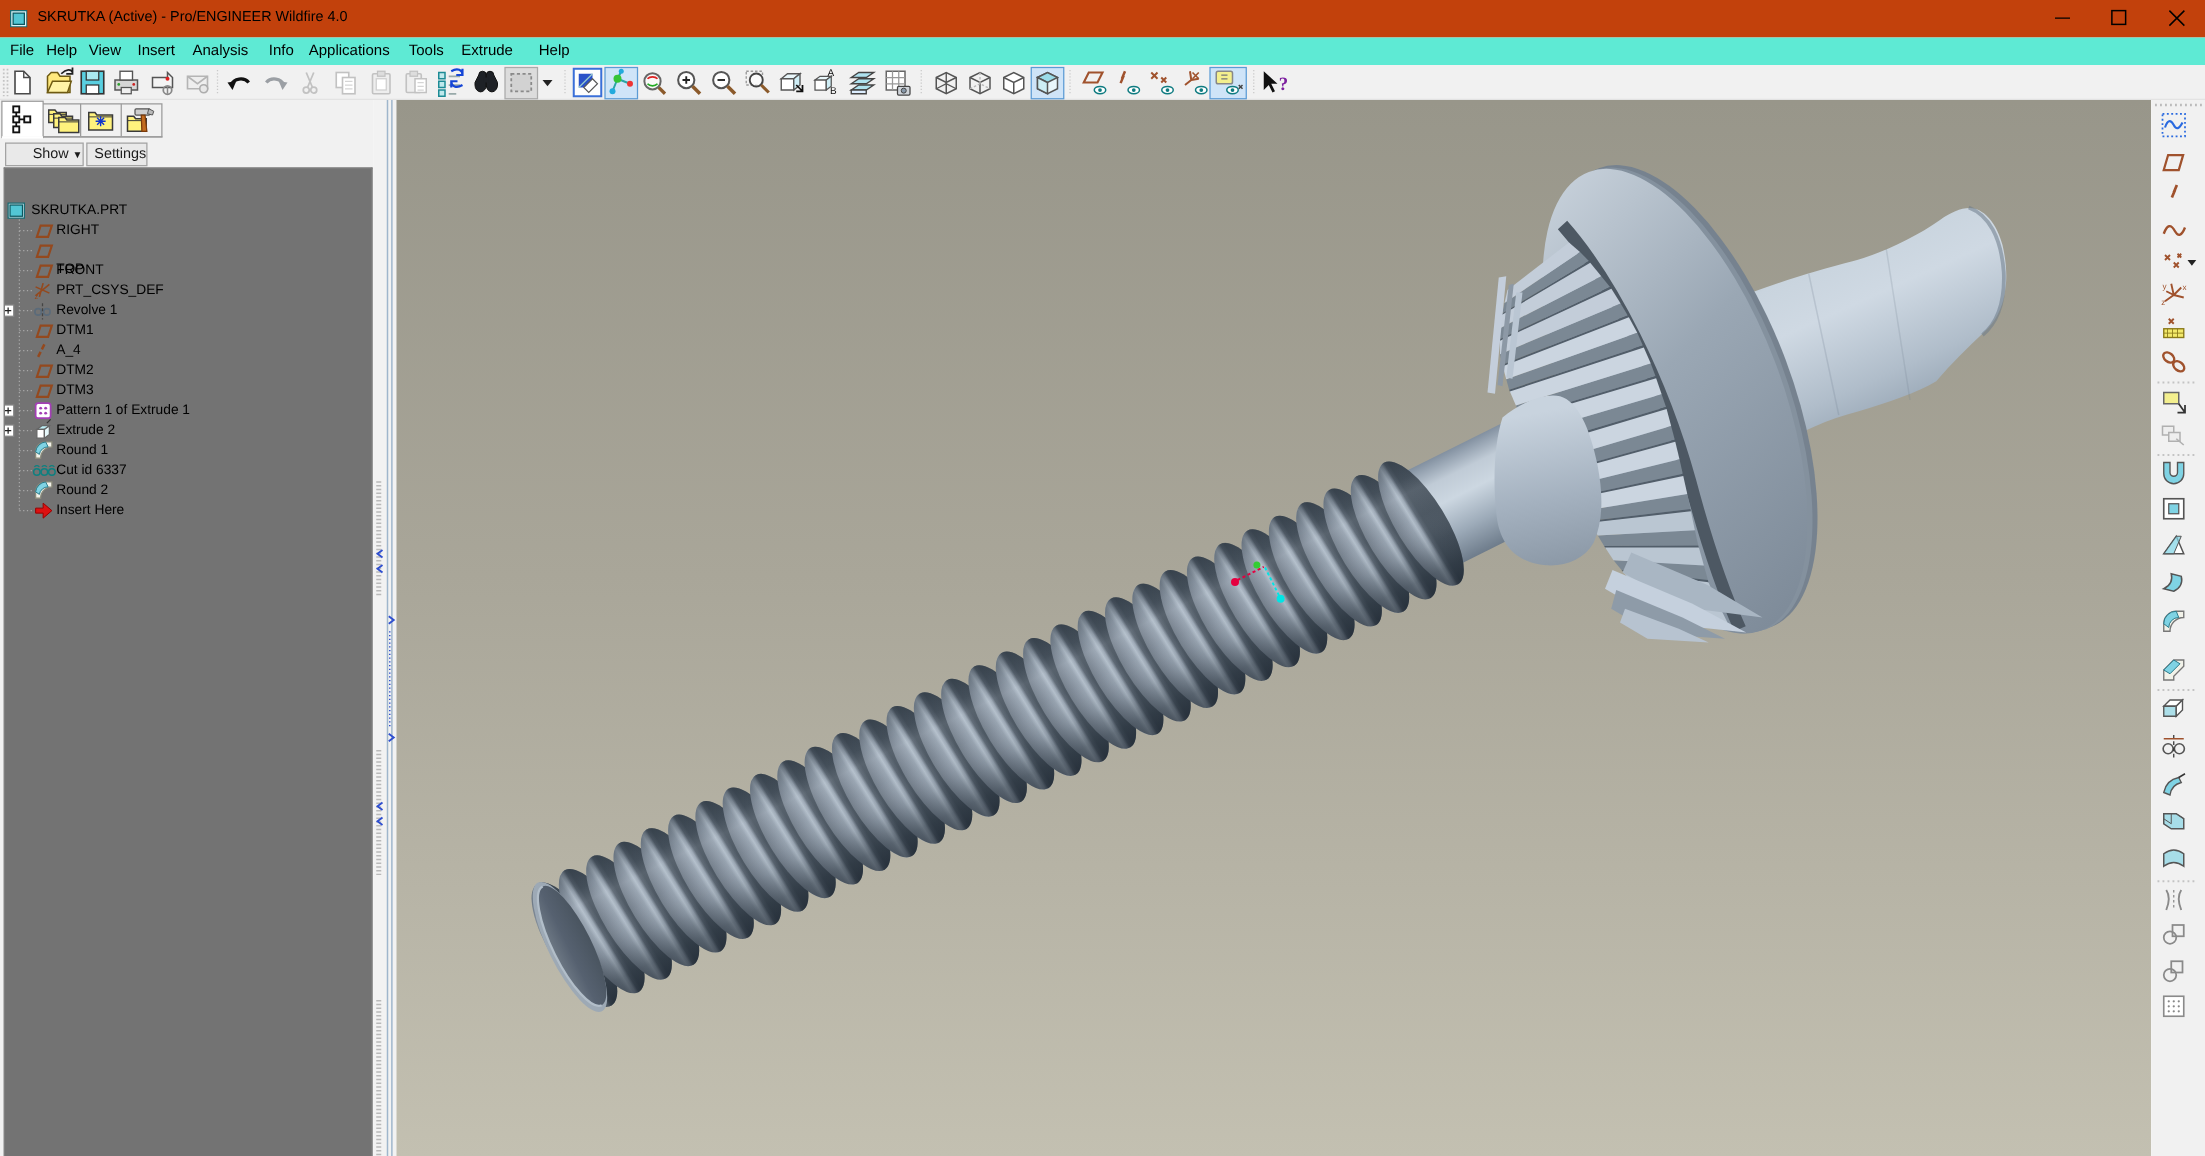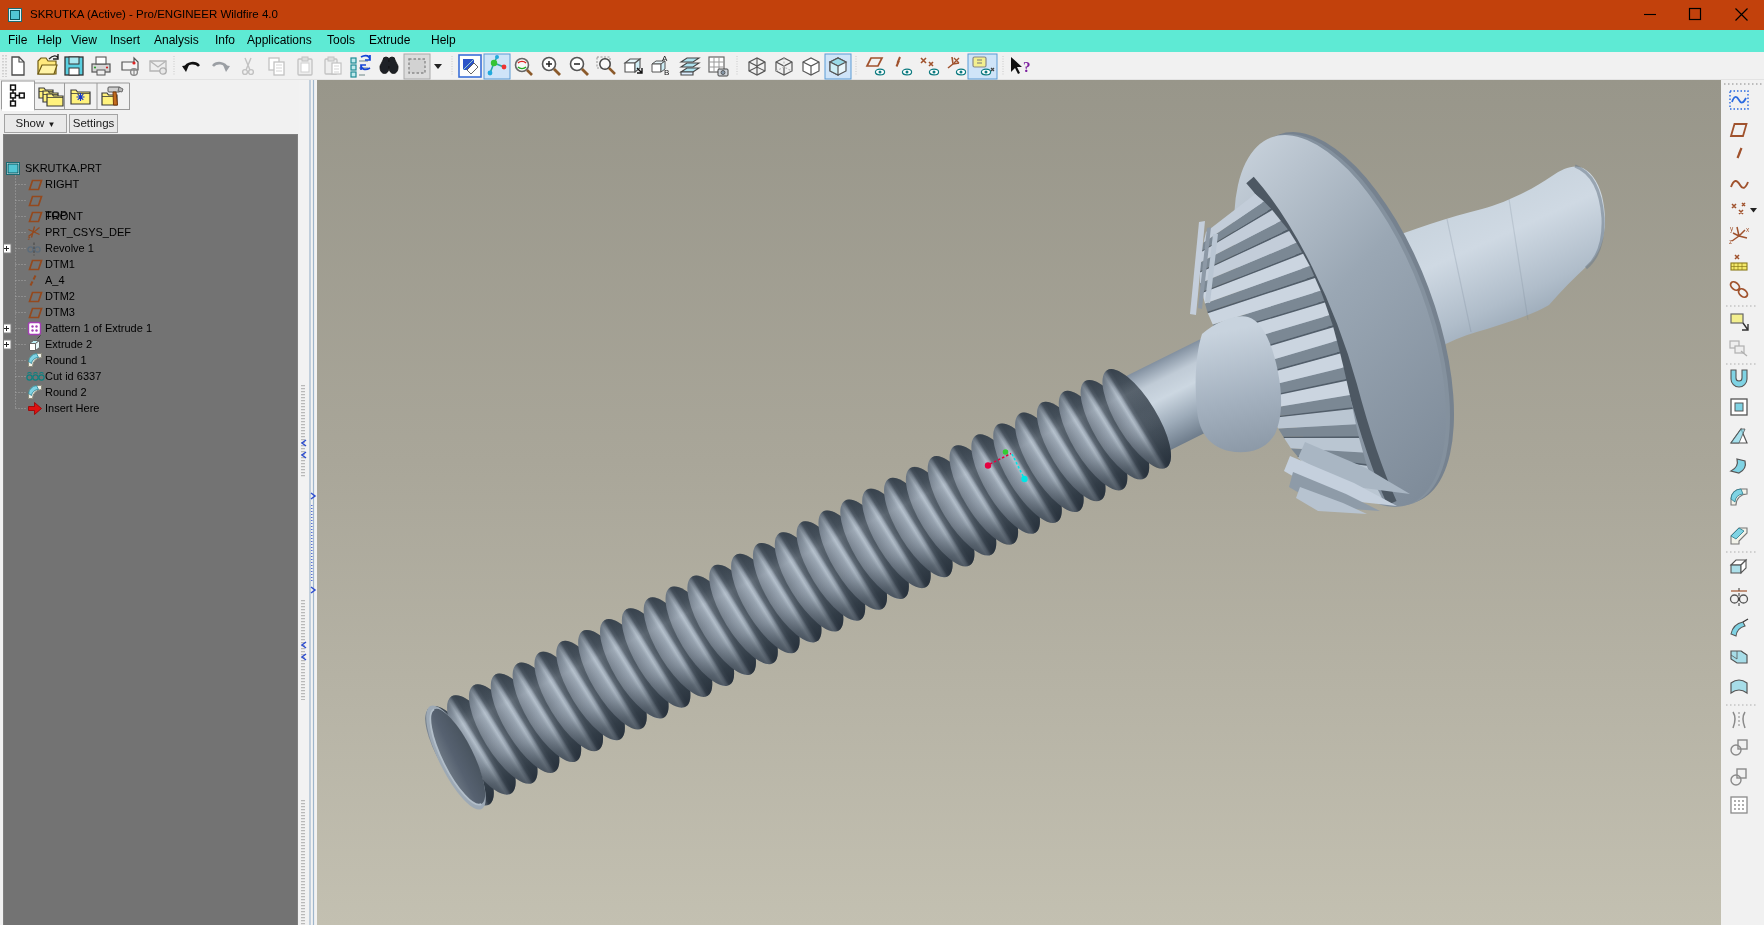--- a/index.html
+++ b/index.html
@@ -4,21 +4,21 @@
 html,body{width:1764px;height:925px;overflow:hidden;font-family:"Liberation Sans",sans-serif;background:#fff}
 #titlebar{position:absolute;left:0;top:0;width:1764px;height:30px;background:#c2410c}
 #title-tx{position:absolute;left:30px;top:8px;font-size:11.5px;color:#000}
 .wbtn{position:absolute;top:0;height:29px;width:46px}
 #menubar{position:absolute;left:0;top:30px;width:1764px;height:22px;background:#5eead4;font-size:12px;color:#000}
 #menubar span{position:absolute;top:3px}
 #toolbar{position:absolute;left:0;top:52px;width:1764px;height:28px;background:#f1f1f1;border-bottom:1px solid #e3e3e3}
 #leftpane{position:absolute;left:0;top:80px;width:299px;height:845px;background:#f1f1f1}
 #tree{position:absolute;left:3px;top:54px;width:295px;height:849px;background:#737373;border:1px solid #7f7f7f;border-bottom:none}
 .trow{position:absolute;font-size:11px;color:#000;white-space:nowrap}
-.btn{position:absolute;top:34px;height:19px;background:#e9e9e9;border:1px solid #a3a3a3;font-size:11.5px;color:#1a1a1a;text-align:center;line-height:17px}
+.btn{position:absolute;top:34px;height:19px;background:#e9e9e9;border:1px solid #a3a3a3;font-size:11.5px;color:#1a1a1a;text-align:right;line-height:17px}
 #sash{position:absolute;left:299px;top:80px;width:18px;height:845px;background:#f2f2f2}
 #vp{position:absolute;left:317px;top:80px;width:1404px;height:845px}
 #rpane{position:absolute;left:1721px;top:80px;width:43px;height:845px;background:#f1f1f1}
 </style></head><body>
 <div id="titlebar">
     <svg style="position:absolute;left:8px;top:8px" width="14" height="14" viewBox="0 0 14 14">
       <rect x="0.5" y="0.5" width="13" height="13" fill="#d9f4f8" stroke="#1a6b74"></rect>
       <rect x="2.5" y="2.5" width="9" height="9" fill="#52c6d4" stroke="#0e565e" stroke-width="1"></rect>
     </svg>
     <div id="title-tx">SKRUTKA (Active) - Pro/ENGINEER Wildfire 4.0</div>

